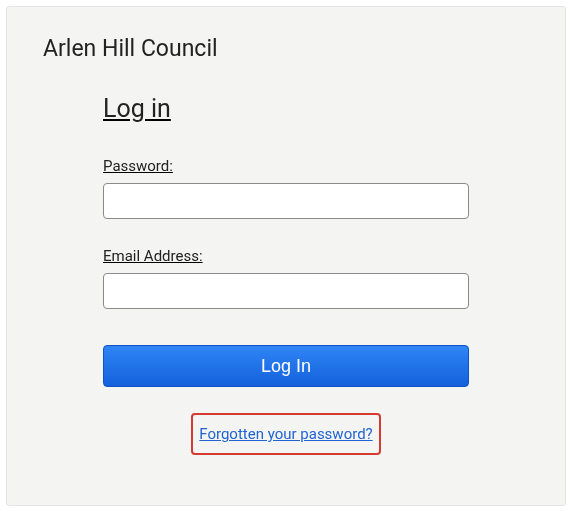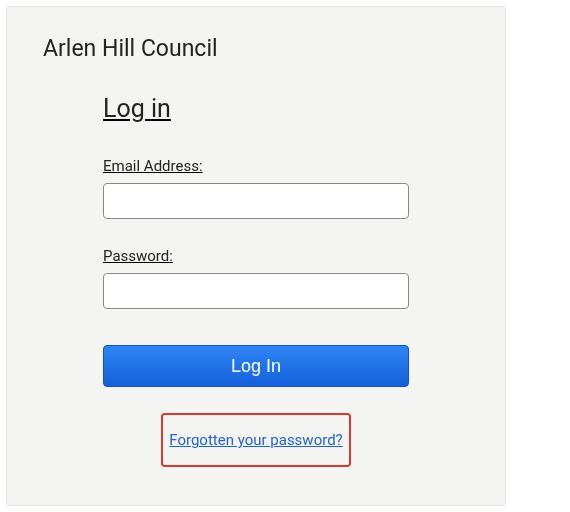--- a/index.html
+++ b/index.html
@@ -12,21 +12,21 @@
       background: #fff;
       width: 570px;
       height: 512px;
       overflow: hidden;
     }
     .container {
       background: #f4f4f2;
       border: 1px solid #e5e5e3;
       border-radius: 3px;
       margin: 6px;
-      width: 500px;
+      width: 560px;
       height: 500px;
       padding: 28px 36px;
     }
     .org-title {
       font-size: 23px;
       font-weight: 400;
       color: #222;
       margin-bottom: 32px;
     }
     .login-section {
@@ -76,40 +76,40 @@
       text-align: center;
     }
     .forgot-link {
       display: inline-block;
       color: #1f63d6;
       font-size: 15px;
       text-decoration: underline;
       cursor: pointer;
       border: 2px solid #d43a2f;
       border-radius: 4px;
-      padding: 16px 6px;
+      padding: 10px 6px;
     }
   </style>
 </head>
 <body>
 
 <div class="container">
   <h1 class="org-title">Arlen Hill Council</h1>
 
   <div class="login-section">
     <h2 class="login-heading">Log in</h2>
 
     <div class="field-group">
-      <label class="field-label">Email Address:</label>
-      <input type="text" class="text-input" value="" style="">
+      <label class="field-label">Password:</label>
+      <input type="password" class="text-input" value="" style="">
     </div>
 
     <div class="field-group">
-      <label class="field-label">Password:</label>
-      <input type="password" class="text-input" value="" style="">
+      <label class="field-label">Email Address:</label>
+      <input type="text" class="text-input" value="" style="">
     </div>
 
     <button class="login-button">Log In</button>
 
     <div class="forgot-row">
       <a class="forgot-link">Forgotten your password?</a>
     </div>
   </div>
 </div>
 

